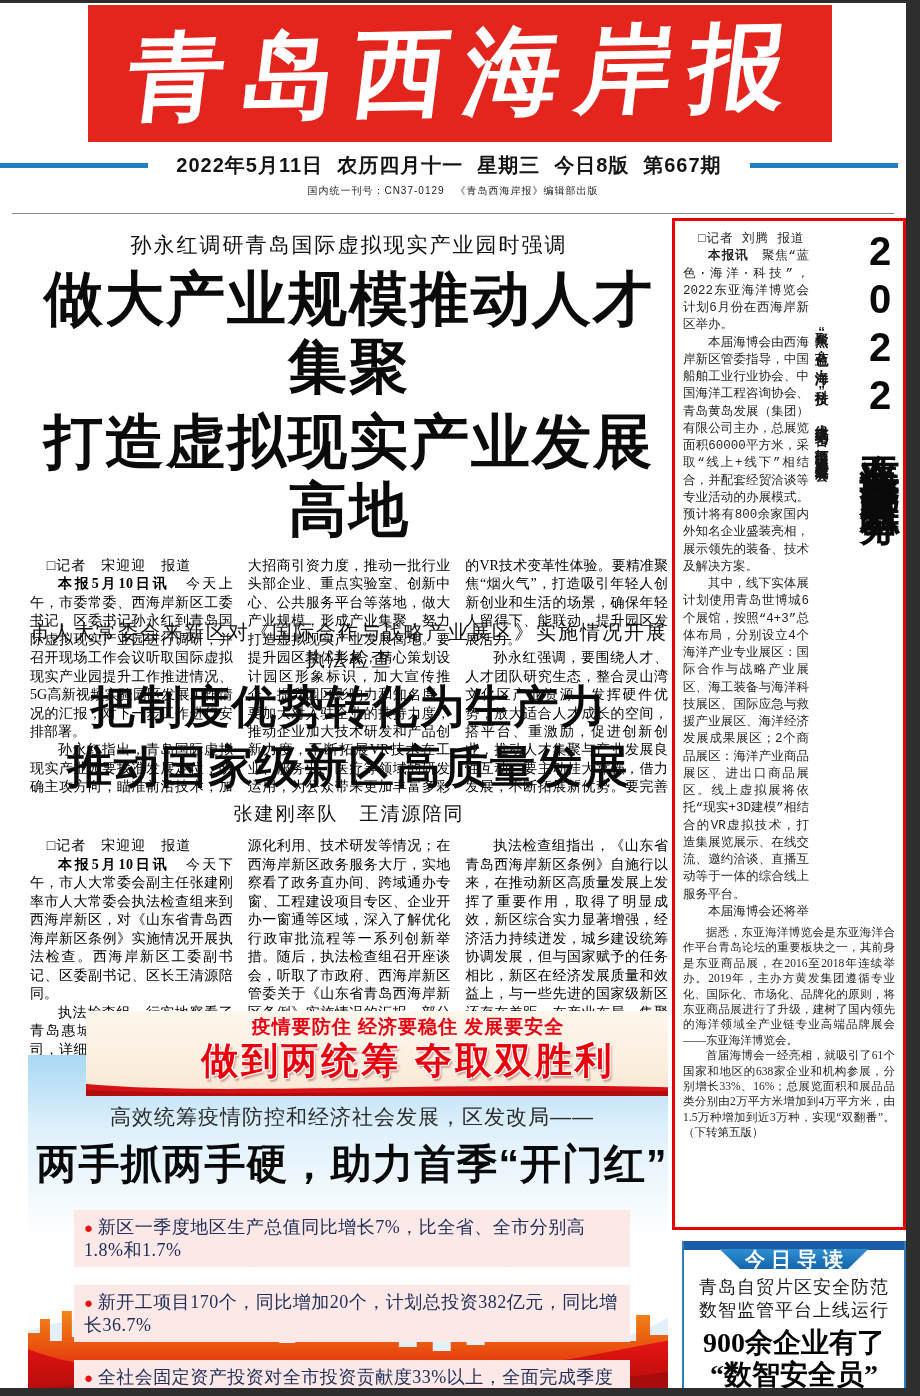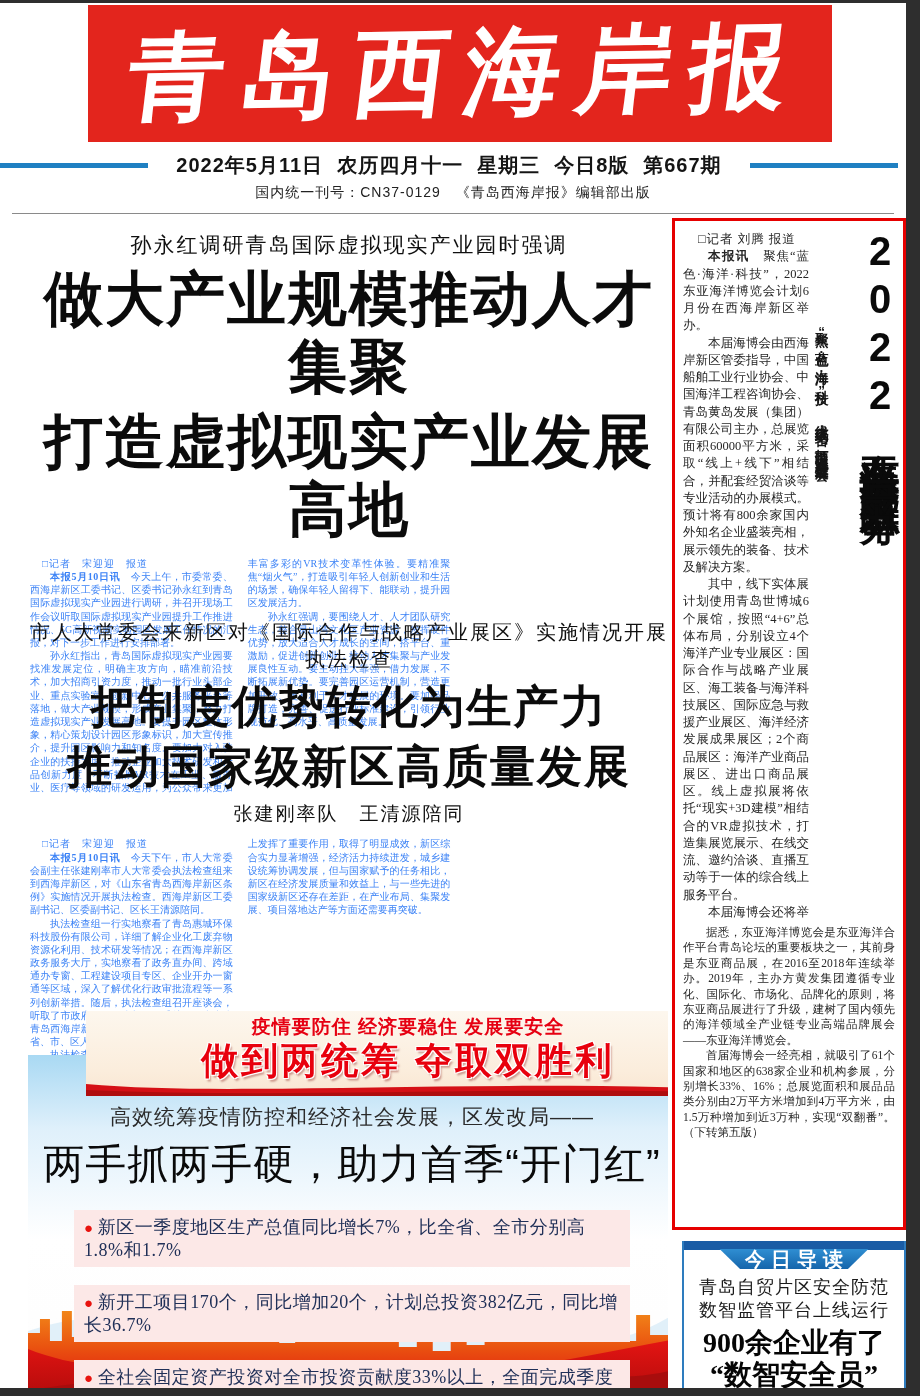--- a/index.html
+++ b/index.html
@@ -12,29 +12,29 @@
   .masthead{position:absolute;left:88px;top:2px;width:744px;height:137px;background:#e3251d;
             display:flex;align-items:center;justify-content:center;overflow:hidden;}
   .masthead-title{color:#fff;font-size:96px;font-weight:bold;letter-spacing:16px;
                   transform:skewX(-8deg) rotate(-1deg);white-space:nowrap;text-indent:10px;}
 
   
   .dateline-row{position:absolute;top:149px;left:0;width:898px;display:flex;align-items:center;justify-content:center;gap:21px;}
   .blue-bar{width:250px;height:5px;background:#1f80c2;}
   .date-text{font-size:20px;font-weight:bold;color:#141414;white-space:nowrap;letter-spacing:1px;}
   .date-text span{margin:0 7px;}
-  .publine{position:absolute;top:181px;left:0;width:906px;text-align:center;font-size:14px;color:#222;letter-spacing:1px;}
+  .publine{position:absolute;top:181px;left:0;width:906px;text-align:center;font-size:10px;color:#222;letter-spacing:1px;}
   .header-rule{position:absolute;top:210px;left:12px;width:882px;height:1px;background:#8a8a8a;}
 
   
   .kicker{text-align:center;font-size:21px;color:#101010;letter-spacing:2px;}
   .headline{text-align:center;font-weight:900;color:#0b0b0b;letter-spacing:2px;line-height:1.16;}
   .byline{text-align:center;font-size:19px;color:#111;margin-top:8px;letter-spacing:2px;}
   .body-cols{column-gap:15px;column-count:3;column-fill:auto;overflow:hidden;
-             font-size:10px;line-height:1.32;text-align:justify;color:#3b82f6;}
+             font-size:14px;line-height:1.32;text-align:justify;color:#000000;}
   .body-cols p, .expo-narrow p, .expo-wide p{margin:0;text-indent:2em;}
   .reporter{text-indent:1.2em !important;letter-spacing:1px;}
   .lead b{letter-spacing:.5px;}
 
   .article-vr{position:absolute;left:30px;top:228px;width:638px;}
   .article-vr .headline{font-size:59px;margin-top:6px;}
   .article-vr .body-cols{margin-top:12px;height:242px;}
 
   .article-law{position:absolute;left:30px;top:616px;width:638px;}
   .article-law .kicker{font-size:20px;}
@@ -44,36 +44,36 @@
   
   .expo-box{position:absolute;left:672px;top:215px;width:234px;height:1012px;border:3px solid #e60000;
             box-sizing:border-box;background:#fff;}
   .expo-inner{position:relative;width:100%;height:100%;padding:10px 6px 6px 8px;box-sizing:border-box;overflow:hidden;}
   .expo-vtitle{position:absolute;top:8px;right:3px;height:712px;writing-mode:vertical-rl;text-orientation:upright;
                font-family:"Liberation Sans","DejaVu Sans",sans-serif;font-weight:900;font-size:40px;
                letter-spacing:4px;color:#0a0a0a;line-height:1;}
   .expo-vsub{position:absolute;top:100px;left:138px;height:530px;writing-mode:vertical-rl;text-orientation:upright;
              font-family:"Liberation Sans","DejaVu Sans",sans-serif;font-weight:700;font-size:13.5px;
              letter-spacing:1.5px;color:#161616;line-height:1.2;}
-  .expo-narrow{width:126px;height:690px;overflow:hidden;font-size:12.5px;line-height:1.38;text-align:justify;color:#262626;}
+  .expo-narrow{width:126px;height:690px;overflow:hidden;font-size:12.5px;line-height:1.38;text-align:justify;color:#262626;font-family:Liberation Mono, monospace;}
   .expo-wide{width:212px;margin-top:4px;font-size:11.5px;line-height:1.34;text-align:justify;color:#262626;}
 
   
   .promo{position:absolute;left:20px;top:1008px;width:648px;height:380px;overflow:hidden;}
   .promo-banner{position:absolute;left:66px;top:0;width:644px;z-index:3;
                 background:linear-gradient(180deg,#fdf7ee 0%,#fbeddc 70%,#f9e6d2 100%);
                 text-align:center;padding-top:3px;}
   .promo-slogan-small{font-size:19px;font-weight:bold;color:#e60012;letter-spacing:1px;}
   .promo-slogan-big{font-size:37px;font-weight:900;color:#e8000d;letter-spacing:3px;line-height:1.12;
                     text-shadow:-1px -1px 0 #fff,1px -1px 0 #fff,-1px 1px 0 #fff,1px 1px 0 #fff,2px 3px 2px rgba(120,0,0,.35);}
   .promo-ribbon{display:block;width:100%;height:15px;}
   .promo-blue{position:absolute;left:8px;top:44px;width:648px;height:336px;
               background:linear-gradient(180deg,#a9d9f3 0%,#dff0fb 22%,#ffffff 55%,#fdfdfd 100%);overflow:hidden;}
   .promo-kicker{margin-top:48px;text-align:center;font-size:21px;color:#2b2b2b;letter-spacing:1px;}
-  .promo-headline{text-align:center;font-size:41px;font-weight:400;color:#0a0a0a;letter-spacing:1px;margin-top:6px;}
+  .promo-headline{text-align:center;font-size:41px;font-weight:700;color:#0a0a0a;letter-spacing:1px;margin-top:6px;}
   .promo-bullets{width:556px;margin:12px auto 0 auto;position:relative;z-index:2;}
   .promo-bullet{background:#fce8e7;color:#203058;font-size:18px;line-height:1.25;padding:6px 8px 6px 10px;
                 margin-bottom:9px;letter-spacing:.5px;}
   .promo-bullet::before{content:"● ";color:#e8130f;font-size:15px;}
   .promo-skyline{position:absolute;left:0;bottom:0;width:648px;height:118px;z-index:1;}
 
   
   .digest{position:absolute;left:682px;top:1238px;width:224px;height:150px;box-sizing:border-box;
           border-left:2px solid #2e7cbe;border-right:2px solid #2e7cbe;background:#fff;overflow:hidden;}
   .digest-bar{height:9px;background:#1a5ca5;}
@@ -130,21 +130,21 @@
   </div>
 
   <div class="expo-box">
     <div class="expo-inner">
       <div class="expo-vtitle">2022东亚海洋博览会下月在新区举办</div>
       <div class="expo-vsub">聚焦“蓝色·海洋·科技”，线上线下结合，打造中国一流海洋全产业链展会</div>
       <div class="expo-narrow">
         <p class="reporter">□记者 刘腾 报道</p>
         <p class="lead"><b>本报讯</b><span>　聚焦“蓝色·海洋·科技”，2022东亚海洋博览会计划6月份在西海岸新区举办。</span></p>
       <p>本届海博会由西海岸新区管委指导，中国船舶工业行业协会、中国海洋工程咨询协会、青岛黄岛发展（集团）有限公司主办，总展览面积60000平方米，采取“线上+线下”相结合，并配套经贸洽谈等专业活动的办展模式。预计将有800余家国内外知名企业盛装亮相，展示领先的装备、技术及解决方案。</p>
-          <p>其中，线下实体展计划使用青岛世博城6个展馆，按照“4+6”总体布局，分别设立4个海洋产业专业展区：国际合作与战略产业展区、海工装备与海洋科技展区、国际应急与救援产业展区、海洋经济发展成果展区；2个商品展区：海洋产业商品展区、进出口商品展区。线上虚拟展将依托“现实+3D建模”相结合的VR虚拟技术，打造集展览展示、在线交流、邀约洽谈、直播互动等于一体的综合线上服务平台。</p>
+          <p>其中，线下实体展计划使用青岛世博城6个展馆，按照“4+3”总体布局，分别设立4个海洋产业专业展区：国际合作与战略产业展区、海工装备与海洋科技展区、国际应急与救援产业展区、海洋经济发展成果展区；2个商品展区：海洋产业商品展区、进出口商品展区。线上虚拟展将依托“现实+3D建模”相结合的VR虚拟技术，打造集展览展示、在线交流、邀约洽谈、直播互动等于一体的综合线上服务平台。</p>
           <p>本届海博会还将举办海洋产业链市场动向解读发布会、专家新品推介会及商贸配对洽谈会等活动，邀请涉海相关部门以及知名行业协会组织、科研机构代表等出席。</p>
         </div>
       <div class="expo-wide">
           <p>据悉，东亚海洋博览会是东亚海洋合作平台青岛论坛的重要板块之一，其前身是东亚商品展，在2016至2018年连续举办。2019年，主办方黄发集团遵循专业化、国际化、市场化、品牌化的原则，将东亚商品展进行了升级，建树了国内领先的海洋领域全产业链专业高端品牌展会——东亚海洋博览会。</p>
           <p>首届海博会一经亮相，就吸引了61个国家和地区的638家企业和机构参展，分别增长33%、16%；总展览面积和展品品类分别由2万平方米增加到4万平方米，由1.5万种增加到近3万种，实现“双翻番”。（下转第五版）</p>
         </div>
     </div>
   </div>
 
   <div class="promo">

